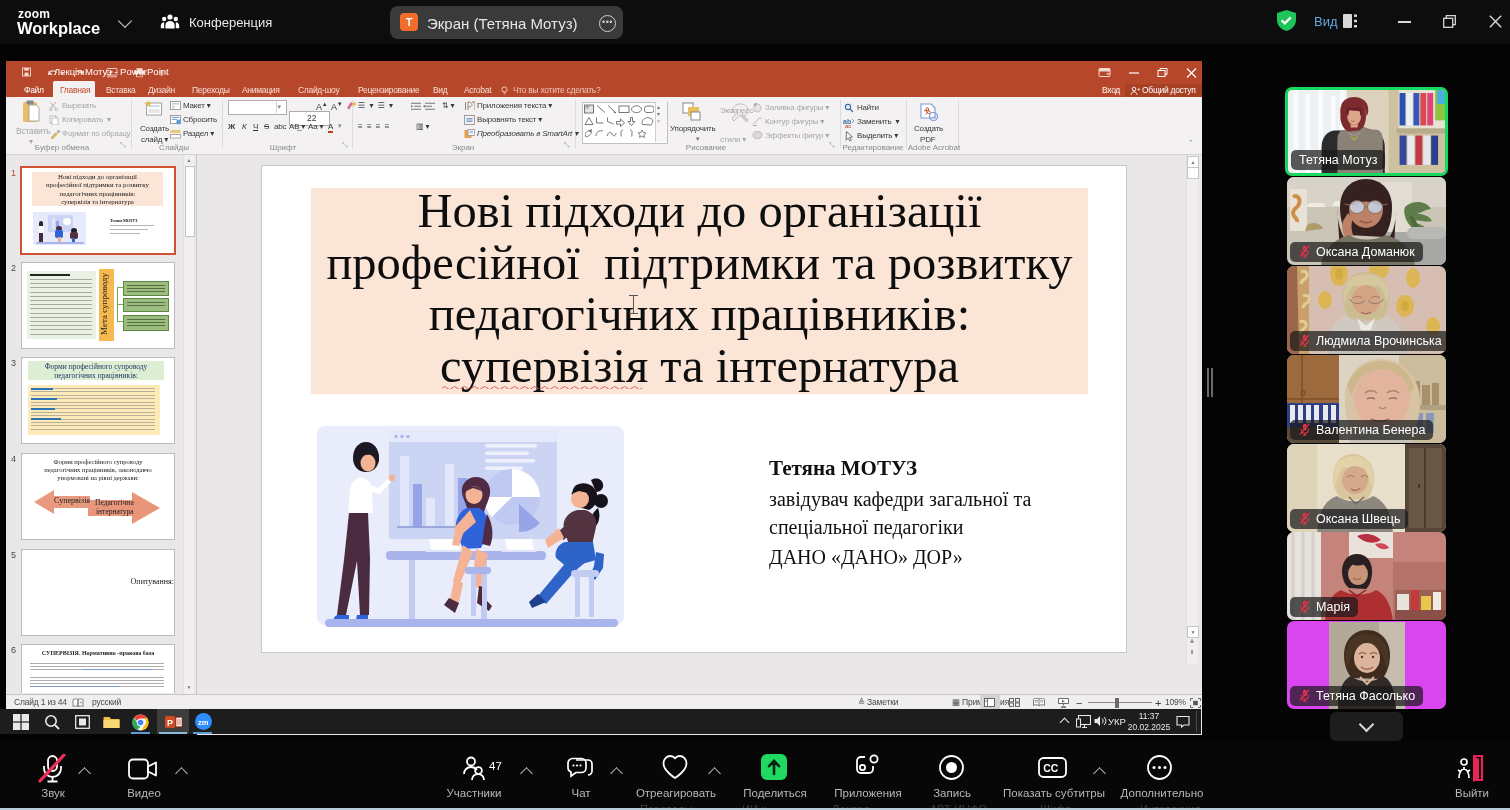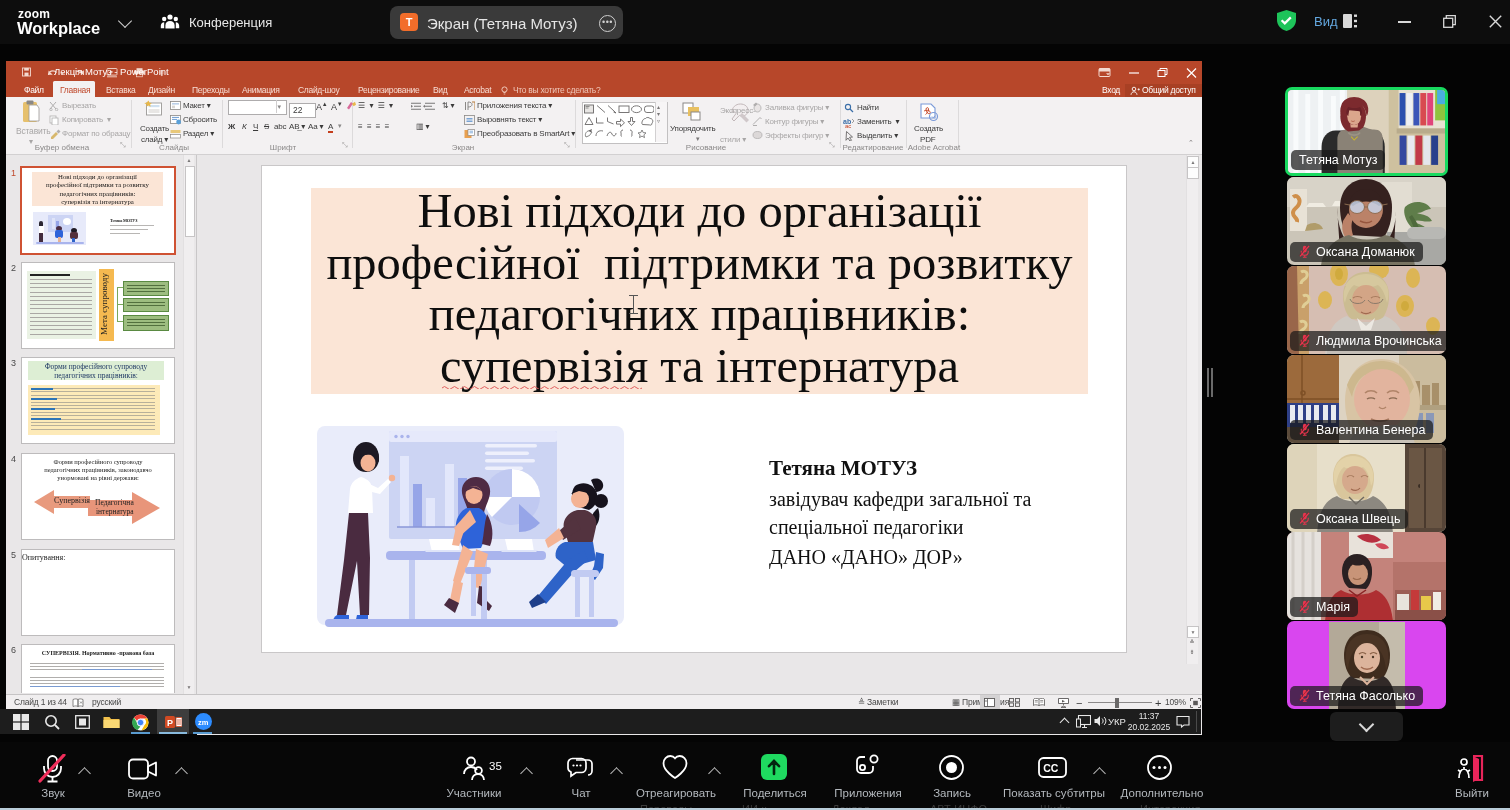--- a/index.html
+++ b/index.html
@@ -224,21 +224,21 @@
       <div class="ritem" style="left:177px;top:18px;color:#3a3a3a;">Сбросить</div>
       <svg class="abs" style="left:164px;top:32px;" width="11" height="10" viewBox="0 0 11 10">
           <rect x="0.5" y="1" width="10" height="3" fill="#e8c87a"></rect>
           <rect x="0.5" y="5.5" width="10" height="3.5" fill="#fff" stroke="#8a8886" stroke-width=".7"></rect>
         </svg>
       <div class="ritem" style="left:177px;top:32px;color:#3a3a3a;">Раздел ▾</div>
 
       <div class="abs" style="left:222px;top:3px;width:57px;height:13px;background:#fff;border:1px solid #aeacad;"></div>
       <div class="abs" style="left:270px;top:3px;width:9px;height:13px;border-left:1px solid #d0cecf;"></div>
       <div class="ritem" style="left:271.5px;top:6px;font-size:7px;color:#8a8888;">▾</div>
-      <div class="abs" style="left:283px;top:6px;width:22px;height:13px;background:#fff;border:1px solid #aeacad;font-size:8.5px;color:#3a3a3a;padding-left:3px;line-height:13px;">22</div>
+      <div class="abs" style="left:283px;top:14px;width:22px;height:13px;background:#fff;border:1px solid #aeacad;font-size:8.5px;color:#3a3a3a;padding-left:17px;line-height:13px;">22</div>
       <div class="ritem" style="left:310px;top:4px;color:#3a3a3a;font-size:9px;">А<span style="font-size:6px;vertical-align:4px;">▲</span></div>
       <div class="ritem" style="left:325px;top:4px;color:#3a3a3a;font-size:9px;">А<span style="font-size:6px;vertical-align:4px;">▼</span></div>
       <svg class="abs" style="left:340px;top:4px;" width="11" height="11" viewBox="0 0 11 11">
           <path d="M1 7l4-6 2 1.4-4 6z" fill="#d86a9a"></path>
           <path d="M6 2.8l3-2 1 3-2.4 1.4z" fill="#e8b84a"></path>
         </svg>
       <div class="ritem" style="left:222px;top:25px;color:#3a3a3a;font-weight:700;">Ж</div>
       <div class="ritem" style="left:236px;top:25px;color:#3a3a3a;font-style:italic;">К</div>
       <div class="ritem" style="left:247px;top:25px;color:#3a3a3a;text-decoration:underline;">Ч</div>
       <div class="ritem" style="left:258px;top:25px;color:#3a3a3a;"><s>S</s></div>
@@ -266,21 +266,21 @@
       <svg class="abs" style="left:458px;top:18px;" width="11" height="10" viewBox="0 0 11 10">
           <rect x="0.5" y="0.5" width="10" height="9" fill="none" stroke="#8a8886" stroke-width=".8"></rect>
           <path d="M2.5 3.5h6M2.5 5h6M2.5 6.5h6" stroke="#6a9ad0" stroke-width=".9"></path>
         </svg>
       <div class="ritem" style="left:471px;top:18px;color:#3a3a3a;">Выровнять текст ▾</div>
       <svg class="abs" style="left:458px;top:32px;" width="11" height="10" viewBox="0 0 11 10">
           <rect x="0.5" y="1" width="7" height="8" fill="#e8a050"></rect>
           <rect x="4" y="0.5" width="6.5" height="6" fill="#fff" stroke="#8a8886" stroke-width=".7"></rect>
           <path d="M5.5 2.2h3.5M5.5 3.8h3.5" stroke="#6a9ad0" stroke-width=".8"></path>
         </svg>
-      <div class="ritem" style="left:471px;top:32px;color:#3a3a3a;">Преобразовать в SmartArt ▾</div>
+      <div class="ritem" style="left:471px;top:32px;color:#3a3a3a;font-style:italic;">Преобразовать в SmartArt ▾</div>
 
       <div class="abs" style="left:576px;top:5px;width:84px;height:40px;background:#fff;border:1px solid #c2c0c1;"></div>
       <svg class="abs" style="left:578px;top:7px;" width="70" height="36" viewBox="0 0 70 36">
         <g stroke="#6a6868" fill="none" stroke-width="0.9">
           <rect x="0.5" y="1" width="9" height="8" fill="#e8e6e4"></rect>
             <path d="M1.5 2.5h4M1.5 4h3" stroke-width="0.7"></path>
           <path d="M13 1.5l8 7"></path>
             <path d="M24 1.5l6 5.5 2 2-2.5-1"></path>
           <rect x="35" y="2" width="10" height="6.5"></rect>
           <ellipse cx="52.5" cy="5.2" rx="5" ry="3.4"></ellipse>
@@ -433,21 +433,21 @@
           <svg class="abs" style="left:10px;top:32px;" width="130" height="42" viewBox="0 0 130 42">
             <path d="M2 16L22 4v6h36v12H22v6z" fill="#e89a7e"></path>
             <path d="M128 22L100 6v8H56v16h44v8z" fill="#e8957a"></path>
             <text x="22" y="16.5" font-size="8" font-family="Liberation Serif" fill="#222">Супервізія</text>
             <text x="63" y="19" font-size="7.5" font-family="Liberation Serif" fill="#222">Педагогічна</text>
             <text x="64" y="28" font-size="7.5" font-family="Liberation Serif" fill="#222">інтернатура</text>
           </svg>
         </div>
         <div class="tnum" style="top:394.5px;">5</div>
         <div class="thumb" style="top:393.5px;">
-          <div style="font-family:'Liberation Serif',serif;font-size:8px;text-align:left;color:#1a1a1a;padding-top:3px;">Опитування:</div>
+          <div style="font-family:'Liberation Serif',serif;font-size:8px;text-align:right;color:#1a1a1a;padding-top:27px;">Опитування:</div>
         </div>
         <div class="tnum" style="top:490px;">6</div>
         <div class="thumb" style="top:489px;height:48px;border-bottom:none;">
           <div style="font-family:'Liberation Serif',serif;font-size:6px;font-weight:bold;text-align:center;color:#1a1a1a;padding-top:5px;">СУПЕРВІЗІЯ. Нормативно -правова база</div>
           <div class="abs" style="left:8px;top:18px;width:134px;height:9px;background:repeating-linear-gradient(#b0aeac 0 1px,transparent 1px 3px);"></div>
           <div class="abs" style="left:60px;top:24px;width:70px;height:1.2px;background:#7a9ad0;"></div>
           <div class="abs" style="left:8px;top:32px;width:134px;height:12px;background:repeating-linear-gradient(#b0aeac 0 1px,transparent 1px 3px);"></div>
           <div class="abs" style="left:8px;top:41px;width:90px;height:1.2px;background:#7a9ad0;"></div>
         </div>
 
@@ -930,21 +930,21 @@
     </svg>
     <div class="zchev" style="left:177px;top:27px;"></div>
     <div class="zlabel" style="left:144px;">Видео</div>
 
     <svg class="abs" style="left:461px;top:13px;" width="24" height="28" viewBox="0 0 24 28">
       <circle cx="10" cy="6.5" r="4" fill="none" stroke="#fff" stroke-width="1.8"></circle>
       <path d="M3 19c0-4 3-7 7-7 2.5 0 4.7 1.2 6 3" fill="none" stroke="#fff" stroke-width="1.8"></path>
       <circle cx="17.5" cy="15.5" r="3.4" fill="none" stroke="#fff" stroke-width="1.8"></circle>
       <path d="M11.5 26c0-3.4 2.6-6 6-6s6 2.6 6 6" fill="none" stroke="#fff" stroke-width="1.8" transform="translate(-0.5,-1)"></path>
     </svg>
-    <div class="abs" style="left:489px;top:18px;color:#fff;font-size:11.5px;">35</div>
+    <div class="abs" style="left:489px;top:18px;color:#fff;font-size:11.5px;">47</div>
     <div class="zchev" style="left:522px;top:27px;"></div>
     <div class="zlabel" style="left:474px;">Участники</div>
 
     <svg class="abs" style="left:567px;top:13px;" width="26" height="26" viewBox="0 0 26 26">
       <path d="M9 5h12a4 4 0 0 1 4 4v7a4 4 0 0 1-4 4" fill="none" stroke="#fff" stroke-width="1.7"></path>
       <path d="M1 10a4.5 4.5 0 0 1 4.5-4.5h9A4.5 4.5 0 0 1 19 10v5a4.5 4.5 0 0 1-4.5 4.5H9L4 23v-4A4.5 4.5 0 0 1 1 15z" fill="none" stroke="#fff" stroke-width="1.7" transform="translate(0,-2)"></path>
       <circle cx="6.5" cy="10.5" r="1.1" fill="#fff"></circle>
         <circle cx="10" cy="10.5" r="1.1" fill="#fff"></circle>
         <circle cx="13.5" cy="10.5" r="1.1" fill="#fff"></circle>
     </svg>

